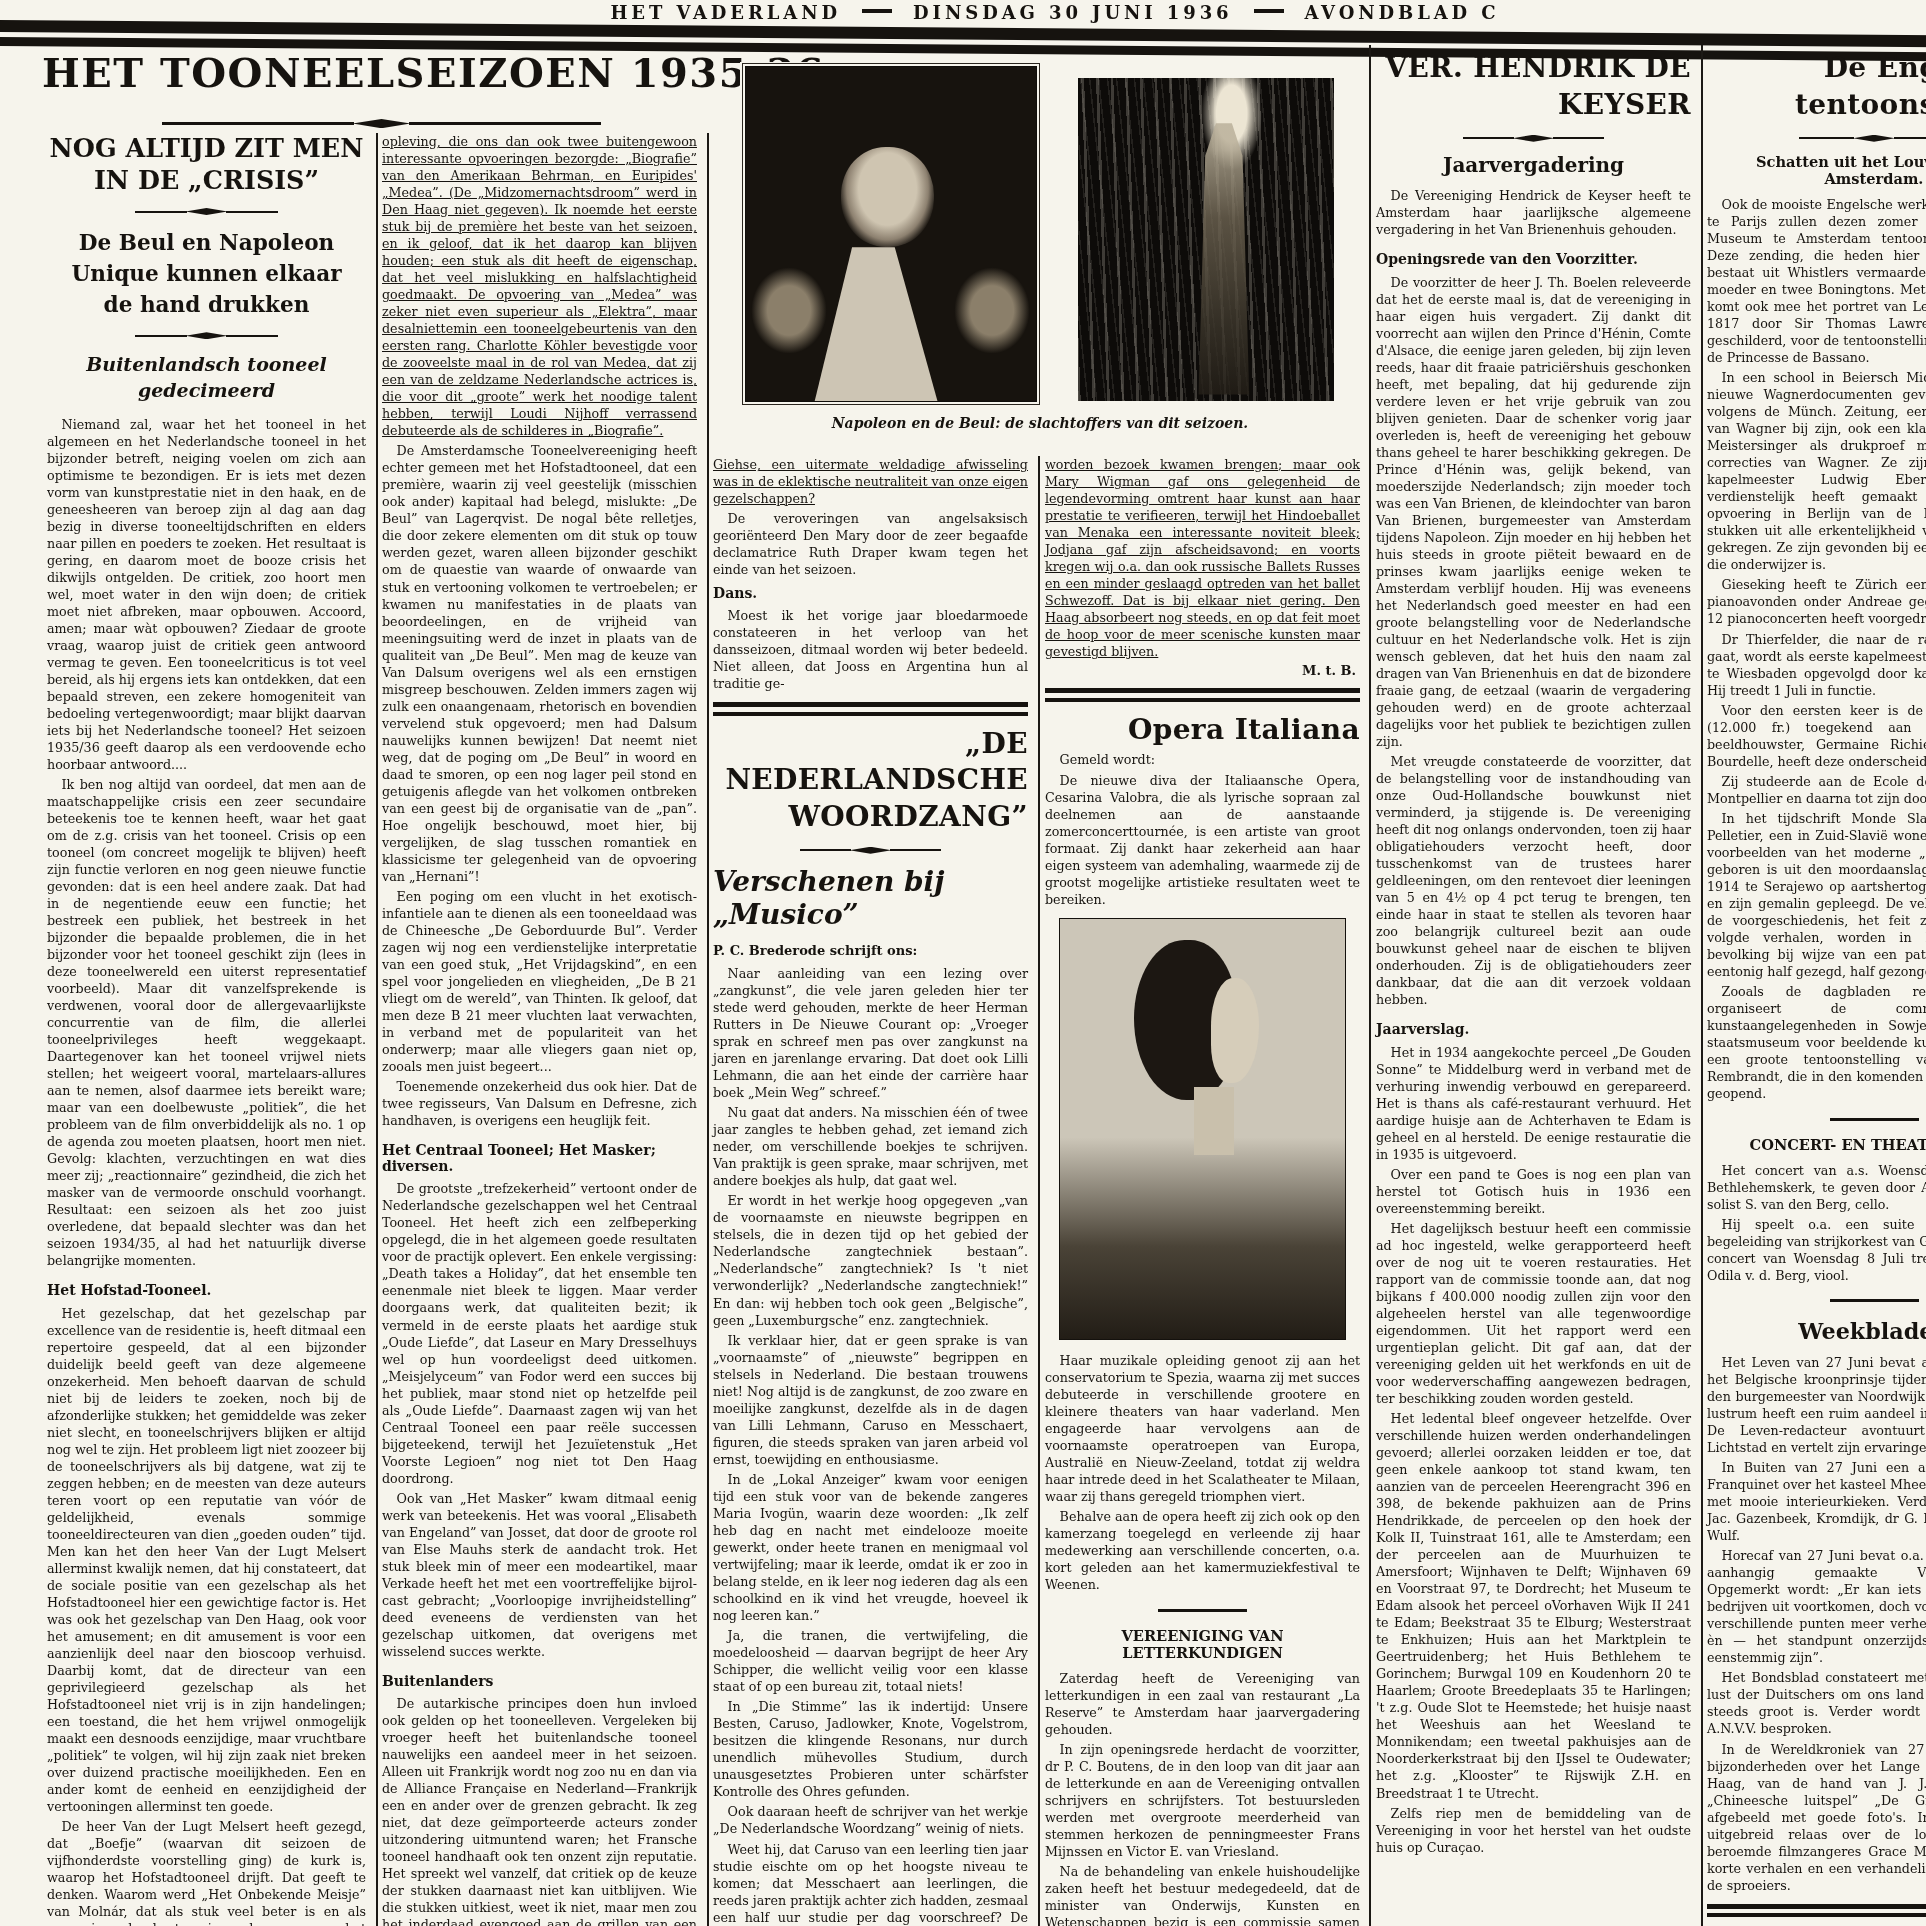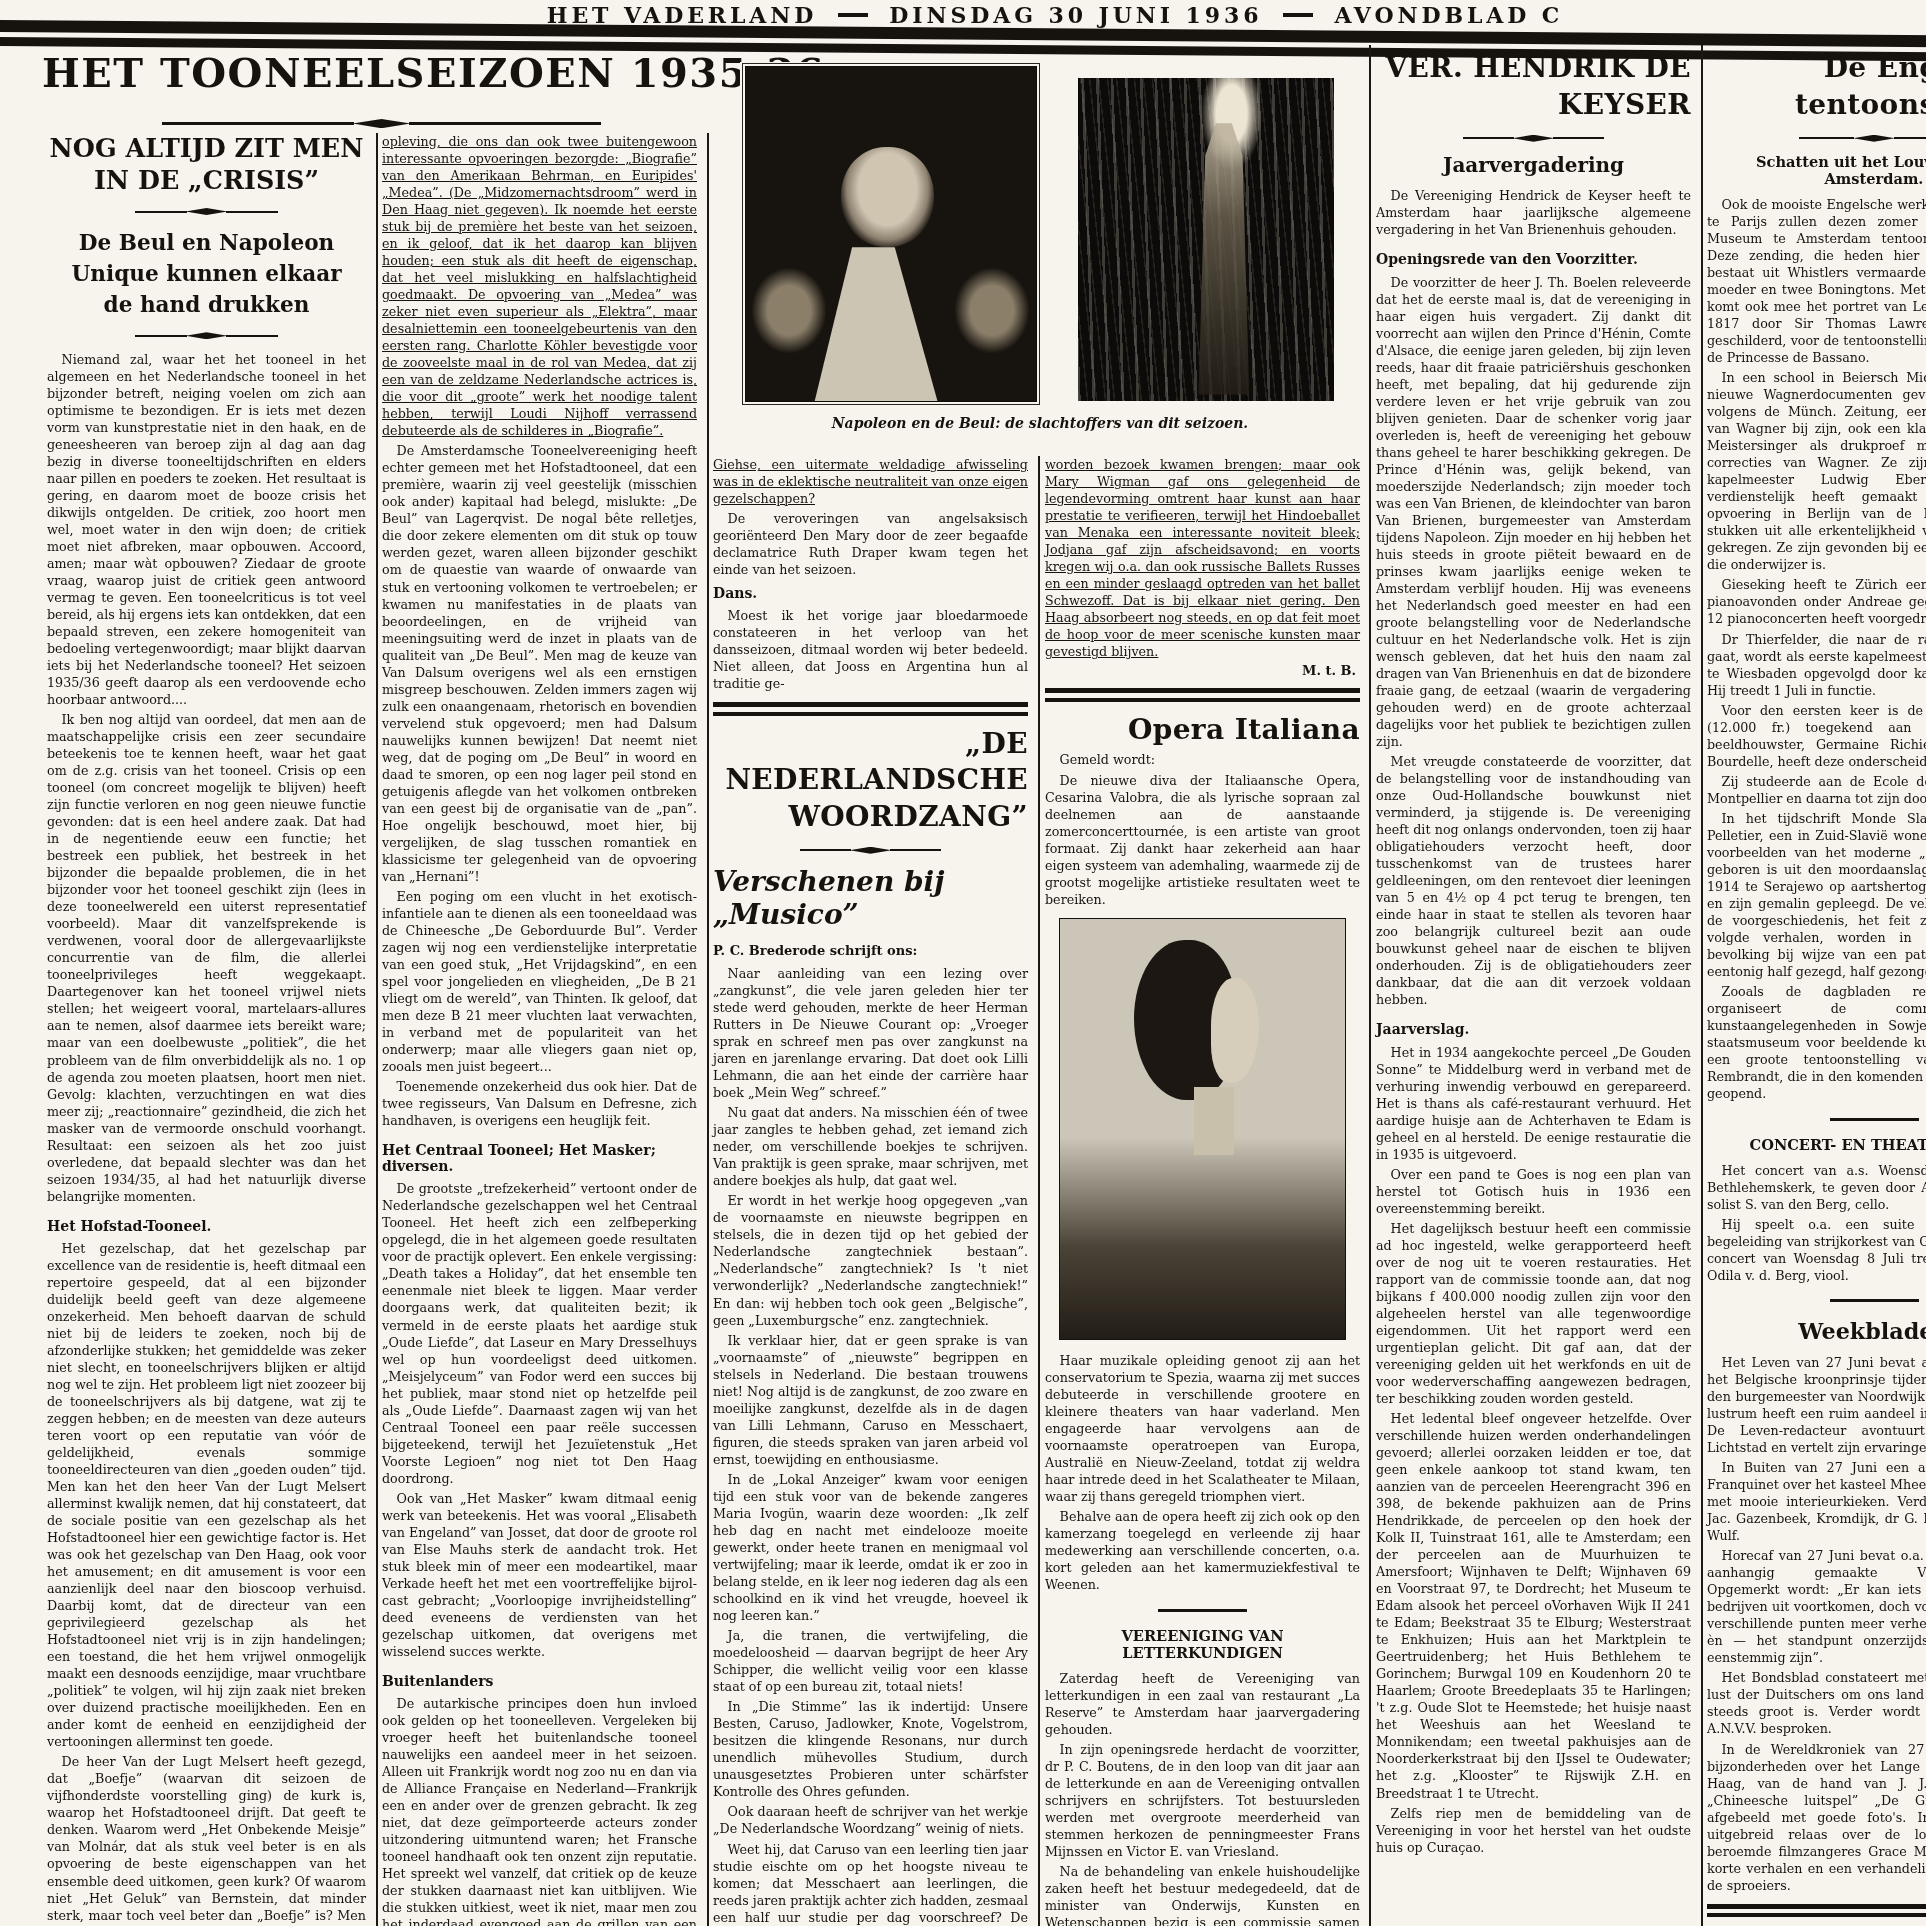--- a/index.html
+++ b/index.html
@@ -7,21 +7,21 @@
     --ink:#16130f;
   }
   html,body{margin:0;padding:0;}
   body{
     width:2110px;height:2520px;position:relative;overflow:hidden;
     background:var(--paper);color:var(--ink);
     font-family:"DejaVu Serif","Liberation Serif",serif;
   }
   
   .masthead{position:absolute;left:0;top:1.5px;width:100%;text-align:center;white-space:nowrap;}
-  .masthead .mname{font-size:22px;font-weight:bold;letter-spacing:3.9px;}
+  .masthead .mname{font-size:18px;font-weight:bold;letter-spacing:3.9px;}
   .mdash{display:inline-block;width:30px;height:4.6px;background:var(--ink);margin:0 21px;vertical-align:5.4px;}
   .mrule{position:absolute;left:-7.7px;width:2126px;background:var(--ink);transform-origin:left center;}
   .mrule.r1{top:20px;height:11.6px;transform:rotate(0.45deg);}
   .mrule.r2{top:37px;height:9.2px;transform:rotate(0.45deg);}
   
   .vr{position:absolute;width:1.5px;background:#1c1915;}
   
   .headline{
     position:absolute;left:42px;top:49px;width:659px;margin:0;
     font-size:40px;font-weight:bold;text-align:center;letter-spacing:1.5px;white-space:nowrap;
@@ -128,20 +128,21 @@
 
 <div class="col c1">
   <h2 class="h-sub">NOG ALTIJD ZIT MEN IN DE „CRISIS”</h2>
   <div class="orn small">
       <span class="dia"></span>
     </div>
   <h3 class="h-deck">De Beul en Napoleon Unique kunnen elkaar de hand drukken</h3>
   <div class="orn small">
       <span class="dia"></span>
     </div>
+  <h4 class="h-kicker">Buitenlandsch tooneel gedecimeerd</h4>
   <div>
       <p class="bp">Niemand zal, waar het het tooneel in het algemeen en het Nederlandsche tooneel in het bijzonder betreft, neiging voelen om zich aan optimisme te bezondigen. Er is iets met dezen vorm van kunstprestatie niet in den haak, en de geneesheeren van beroep zijn al dag aan dag bezig in diverse tooneeltijdschriften en elders naar pillen en poeders te zoeken. Het resultaat is gering, en daarom moet de booze crisis het dikwijls ontgelden. De critiek, zoo hoort men wel, moet water in den wijn doen; de critiek moet niet afbreken, maar opbouwen. Accoord, amen; maar wàt opbouwen? Ziedaar de groote vraag, waarop juist de critiek geen antwoord vermag te geven. Een tooneelcriticus is tot veel bereid, als hij ergens iets kan ontdekken, dat een bepaald streven, een zekere homogeniteit van bedoeling vertegenwoordigt; maar blijkt daarvan iets bij het Nederlandsche tooneel? Het seizoen 1935/36 geeft daarop als een verdoovende echo hoorbaar antwoord....</p>
       <p class="bp">Ik ben nog altijd van oordeel, dat men aan de maatschappelijke crisis een zeer secundaire beteekenis toe te kennen heeft, waar het gaat om de z.g. crisis van het tooneel. Crisis op een tooneel (om concreet mogelijk te blijven) heeft zijn functie verloren en nog geen nieuwe functie gevonden: dat is een heel andere zaak. Dat had in de negentiende eeuw een functie; het bestreek een publiek, het bestreek in het bijzonder die bepaalde problemen, die in het bijzonder voor het tooneel geschikt zijn (lees in deze tooneelwereld een uiterst representatief voorbeeld). Maar dit vanzelfsprekende is verdwenen, vooral door de allergevaarlijkste concurrentie van de film, die allerlei tooneelprivileges heeft weggekaapt. Daartegenover kan het tooneel vrijwel niets stellen; het weigeert vooral, martelaars-allures aan te nemen, alsof daarmee iets bereikt ware; maar van een doelbewuste „politiek”, die het probleem van de film onverbiddelijk als no. 1 op de agenda zou moeten plaatsen, hoort men niet. Gevolg: klachten, verzuchtingen en wat dies meer zij; „reactionnaire” gezindheid, die zich het masker van de vermoorde onschuld voorhangt. Resultaat: een seizoen als het zoo juist overledene, dat bepaald slechter was dan het seizoen 1934/35, al had het natuurlijk diverse belangrijke momenten.</p>
     </div>
   <div class="colsub">Het Hofstad-Tooneel.</div>
   <div>
       <p class="bp">Het gezelschap, dat het gezelschap par excellence van de residentie is, heeft ditmaal een repertoire gespeeld, dat al een bijzonder duidelijk beeld geeft van deze algemeene onzekerheid. Men behoeft daarvan de schuld niet bij de leiders te zoeken, noch bij de afzonderlijke stukken; het gemiddelde was zeker niet slecht, en tooneelschrijvers blijken er altijd nog wel te zijn. Het probleem ligt niet zoozeer bij de tooneelschrijvers als bij datgene, wat zij te zeggen hebben; en de meesten van deze auteurs teren voort op een reputatie van vóór de geldelijkheid, evenals sommige tooneeldirecteuren van dien „goeden ouden” tijd. Men kan het den heer Van der Lugt Melsert allerminst kwalijk nemen, dat hij constateert, dat de sociale positie van een gezelschap als het Hofstadtooneel hier een gewichtige factor is. Het was ook het gezelschap van Den Haag, ook voor het amusement; en dit amusement is voor een aanzienlijk deel naar den bioscoop verhuisd. Daarbij komt, dat de directeur van een geprivilegieerd gezelschap als het Hofstadtooneel niet vrij is in zijn handelingen; een toestand, die het hem vrijwel onmogelijk maakt een desnoods eenzijdige, maar vruchtbare „politiek” te volgen, wil hij zijn zaak niet breken over duizend practische moeilijkheden. Een en ander komt de eenheid en eenzijdigheid der vertooningen allerminst ten goede.</p>
       <p class="bp">De heer Van der Lugt Melsert heeft gezegd, dat „Boefje” (waarvan dit seizoen de vijfhonderdste voorstelling ging) de kurk is, waarop het Hofstadtooneel drijft. Dat geeft te denken. Waarom werd „Het Onbekende Meisje” van Molnár, dat als stuk veel beter is en als opvoering de beste eigenschappen van het ensemble deed uitkomen, geen kurk? Of waarom niet „Het Geluk” van Bernstein, dat minder sterk, maar toch veel beter dan „Boefje” is? Men laat hier in het sluiten; men mag wel weinig over het onbewuste van de „tooneelliefde” van het publiek zeggen.</p>
     </div>
 

